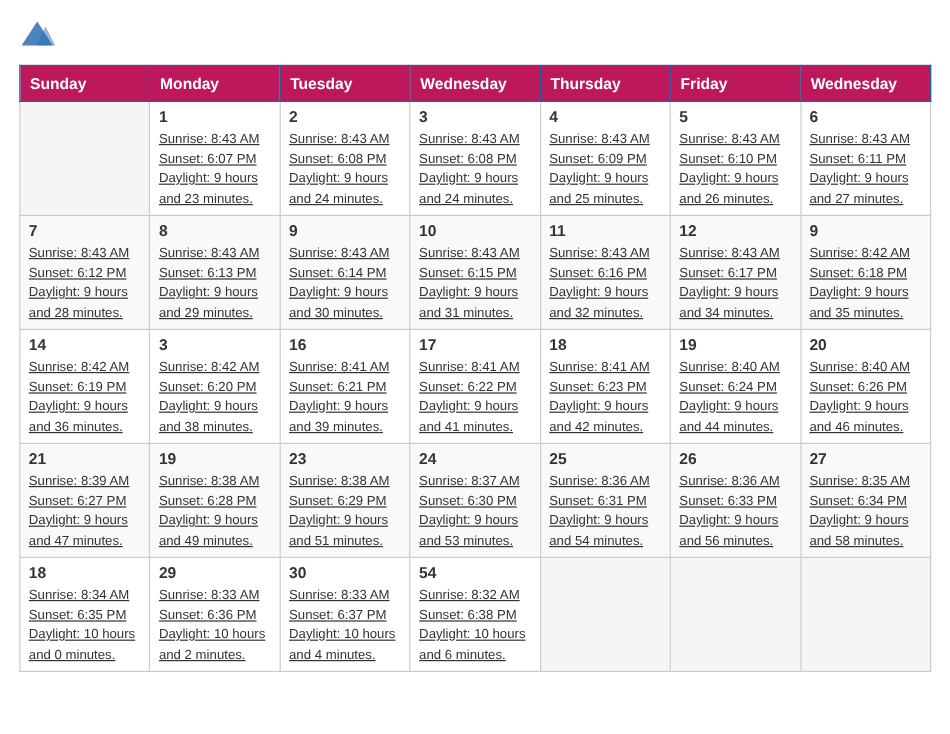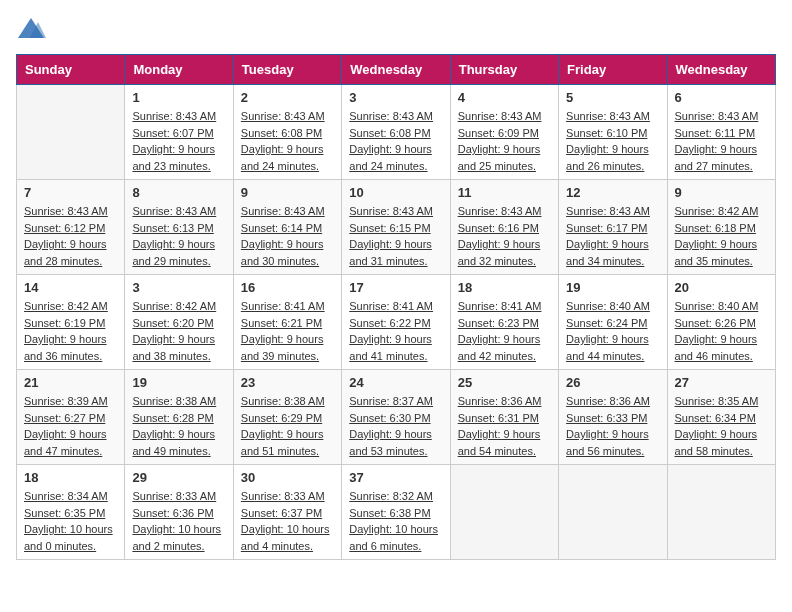--- a/index.html
+++ b/index.html
@@ -244,21 +244,21 @@
         </td>
         <td>
           <span class="day-num">29</span>
           <div class="day-info">Sunrise: 8:33 AM<br>Sunset: 6:36 PM<br>Daylight: 10 hours and 2 minutes.</div>
         </td>
         <td>
           <span class="day-num">30</span>
           <div class="day-info">Sunrise: 8:33 AM<br>Sunset: 6:37 PM<br>Daylight: 10 hours and 4 minutes.</div>
         </td>
         <td>
-          <span class="day-num">37</span>
+          <span class="day-num">54</span>
           <div class="day-info">Sunrise: 8:32 AM<br>Sunset: 6:38 PM<br>Daylight: 10 hours and 6 minutes.</div>
         </td>
         <td class="empty-cell"></td>
         <td class="empty-cell"></td>
         <td class="empty-cell"></td>
       </tr>
     </tbody>
 </table>
 
 </body></html>

